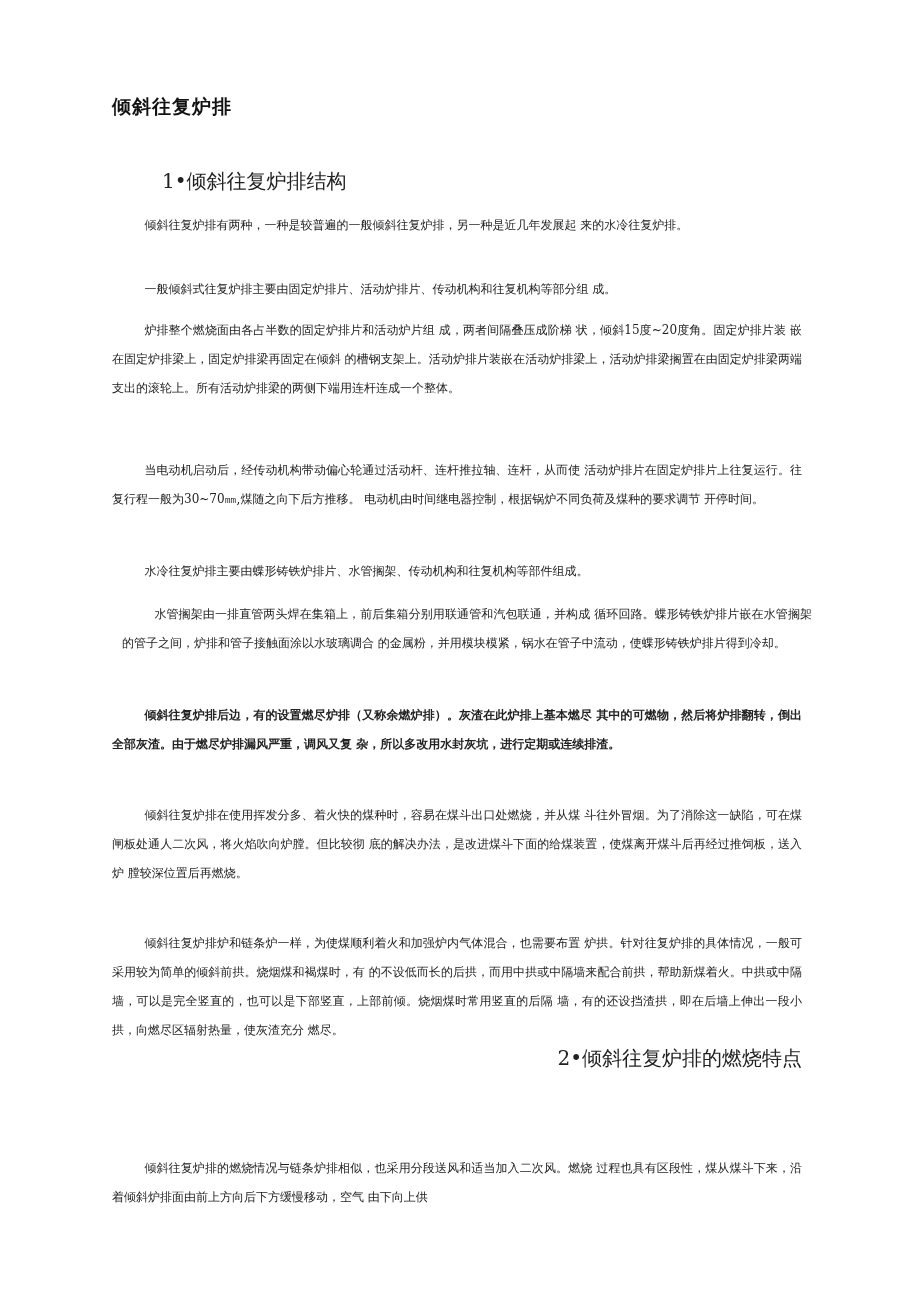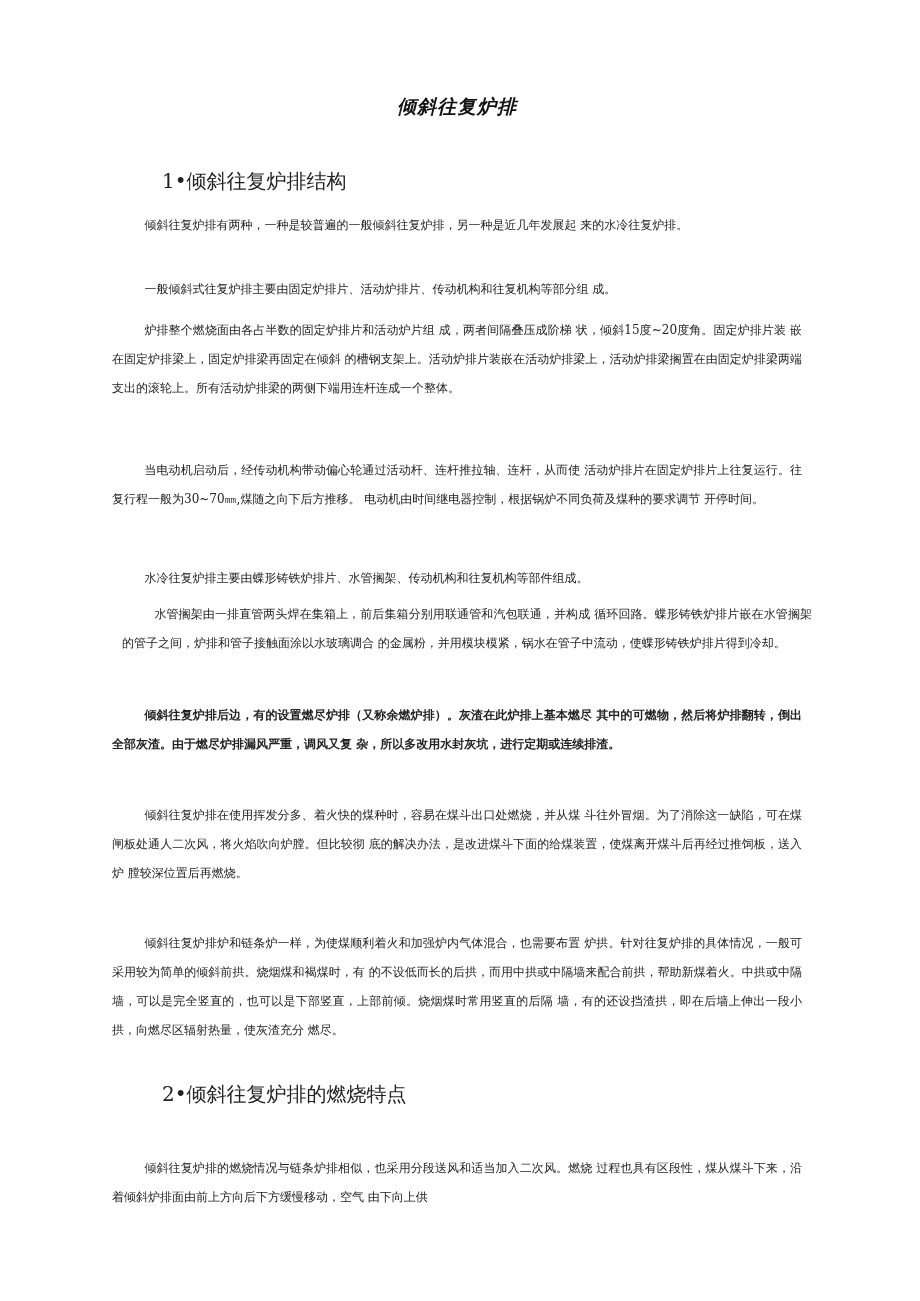--- a/index.html
+++ b/index.html
@@ -19,28 +19,26 @@
       position: absolute;
       left: 112px;
       top: 0;
       width: 690px;
     }
     .title {
       position: absolute;
       left: 0;
       width: 690px;
       top: 93px;
-      text-align: center;
       font-family: "DejaVu Sans", "Liberation Sans", sans-serif;
       font-weight: bold;
       font-size: 19px;
       line-height: 26px;
       color: #111111;
       letter-spacing: 1px;
-      font-style: italic;
     }
     .para {
       position: absolute;
       left: 0;
       width: 690px;
       font-size: 12px;
       line-height: 29px;
       text-indent: 2.7em;
       text-align: justify;
       margin: 0;
@@ -66,26 +64,26 @@
   <p class="heading" style="top:167px;">1•倾斜往复炉排结构</p>
 
   <p class="para" style="top:211px;">倾斜往复炉排有两种，一种是较普遍的一般倾斜往复炉排，另一种是近几年发展起 来的水冷往复炉排。</p>
 
   <p class="para" style="top:275px;">一般倾斜式往复炉排主要由固定炉排片、活动炉排片、传动机构和往复机构等部分组 成。</p>
 
   <p class="para" style="top:316px;">炉排整个燃烧面由各占半数的固定炉排片和活动炉片组 成，两者间隔叠压成阶梯 状，倾斜15度~20度角。固定炉排片装 嵌在固定炉排梁上，固定炉排梁再固定在倾斜 的槽钢支架上。活动炉排片装嵌在活动炉排梁上，活动炉排梁搁置在由固定炉排梁两端 支出的滚轮上。所有活动炉排梁的两侧下端用连杆连成一个整体。</p>
 
   <p class="para" style="top:456px;">当电动机启动后，经传动机构带动偏心轮通过活动杆、连杆推拉轴、连杆，从而使 活动炉排片在固定炉排片上往复运行。往复行程一般为30~70㎜,煤随之向下后方推移。 电动机由时间继电器控制，根据锅炉不同负荷及煤种的要求调节 开停时间。</p>
 
-  <p class="para" style="top:557px;margin-top:7px;">水冷往复炉排主要由蝶形铸铁炉排片、水管搁架、传动机构和往复机构等部件组成。</p>
+  <p class="para" style="top:557px;">水冷往复炉排主要由蝶形铸铁炉排片、水管搁架、传动机构和往复机构等部件组成。</p>
 
   <p class="para" style="top:600px;margin-left:10px;">水管搁架由一排直管两头焊在集箱上，前后集箱分别用联通管和汽包联通，并构成 循环回路。蝶形铸铁炉排片嵌在水管搁架的管子之间，炉排和管子接触面涂以水玻璃调合 的金属粉，并用模块模紧，锅水在管子中流动，使蝶形铸铁炉排片得到冷却。</p>
 
   <p class="para" style="top:701px;font-weight:bold;">倾斜往复炉排后边，有的设置燃尽炉排（又称余燃炉排）。灰渣在此炉排上基本燃尽 其中的可燃物，然后将炉排翻转，倒出全部灰渣。由于燃尽炉排漏风严重，调风又复 杂，所以多改用水封灰坑，进行定期或连续排渣。</p>
 
   <p class="para" style="top:801px;">倾斜往复炉排在使用挥发分多、着火快的煤种时，容易在煤斗出口处燃烧，并从煤 斗往外冒烟。为了消除这一缺陷，可在煤闸板处通人二次风，将火焰吹向炉膛。但比较彻 底的解决办法，是改进煤斗下面的给煤装置，使煤离开煤斗后再经过推饲板，送入炉 膛较深位置后再燃烧。</p>
 
   <p class="para" style="top:929px;">倾斜往复炉排炉和链条炉一样，为使煤顺利着火和加强炉内气体混合，也需要布置 炉拱。针对往复炉排的具体情况，一般可采用较为简单的倾斜前拱。烧烟煤和褐煤时，有 的不设低而长的后拱，而用中拱或中隔墙来配合前拱，帮助新煤着火。中拱或中隔 墙，可以是完全竖直的，也可以是下部竖直，上部前倾。烧烟煤时常用竖直的后隔 墙，有的还设挡渣拱，即在后墙上伸出一段小拱，向燃尽区辐射热量，使灰渣充分 燃尽。</p>
 
-  <p class="heading" style="top:1080px;">2•倾斜往复炉排的燃烧特点</p>
+  <p class="heading" style="top:1044px;text-align:right;">2•倾斜往复炉排的燃烧特点</p>
 
   <p class="para" style="top:1124px;margin-top:30px;">倾斜往复炉排的燃烧情况与链条炉排相似，也采用分段送风和适当加入二次风。燃烧 过程也具有区段性，煤从煤斗下来，沿着倾斜炉排面由前上方向后下方缓慢移动，空气 由下向上供</p>
 </div>
 
 </body></html>

